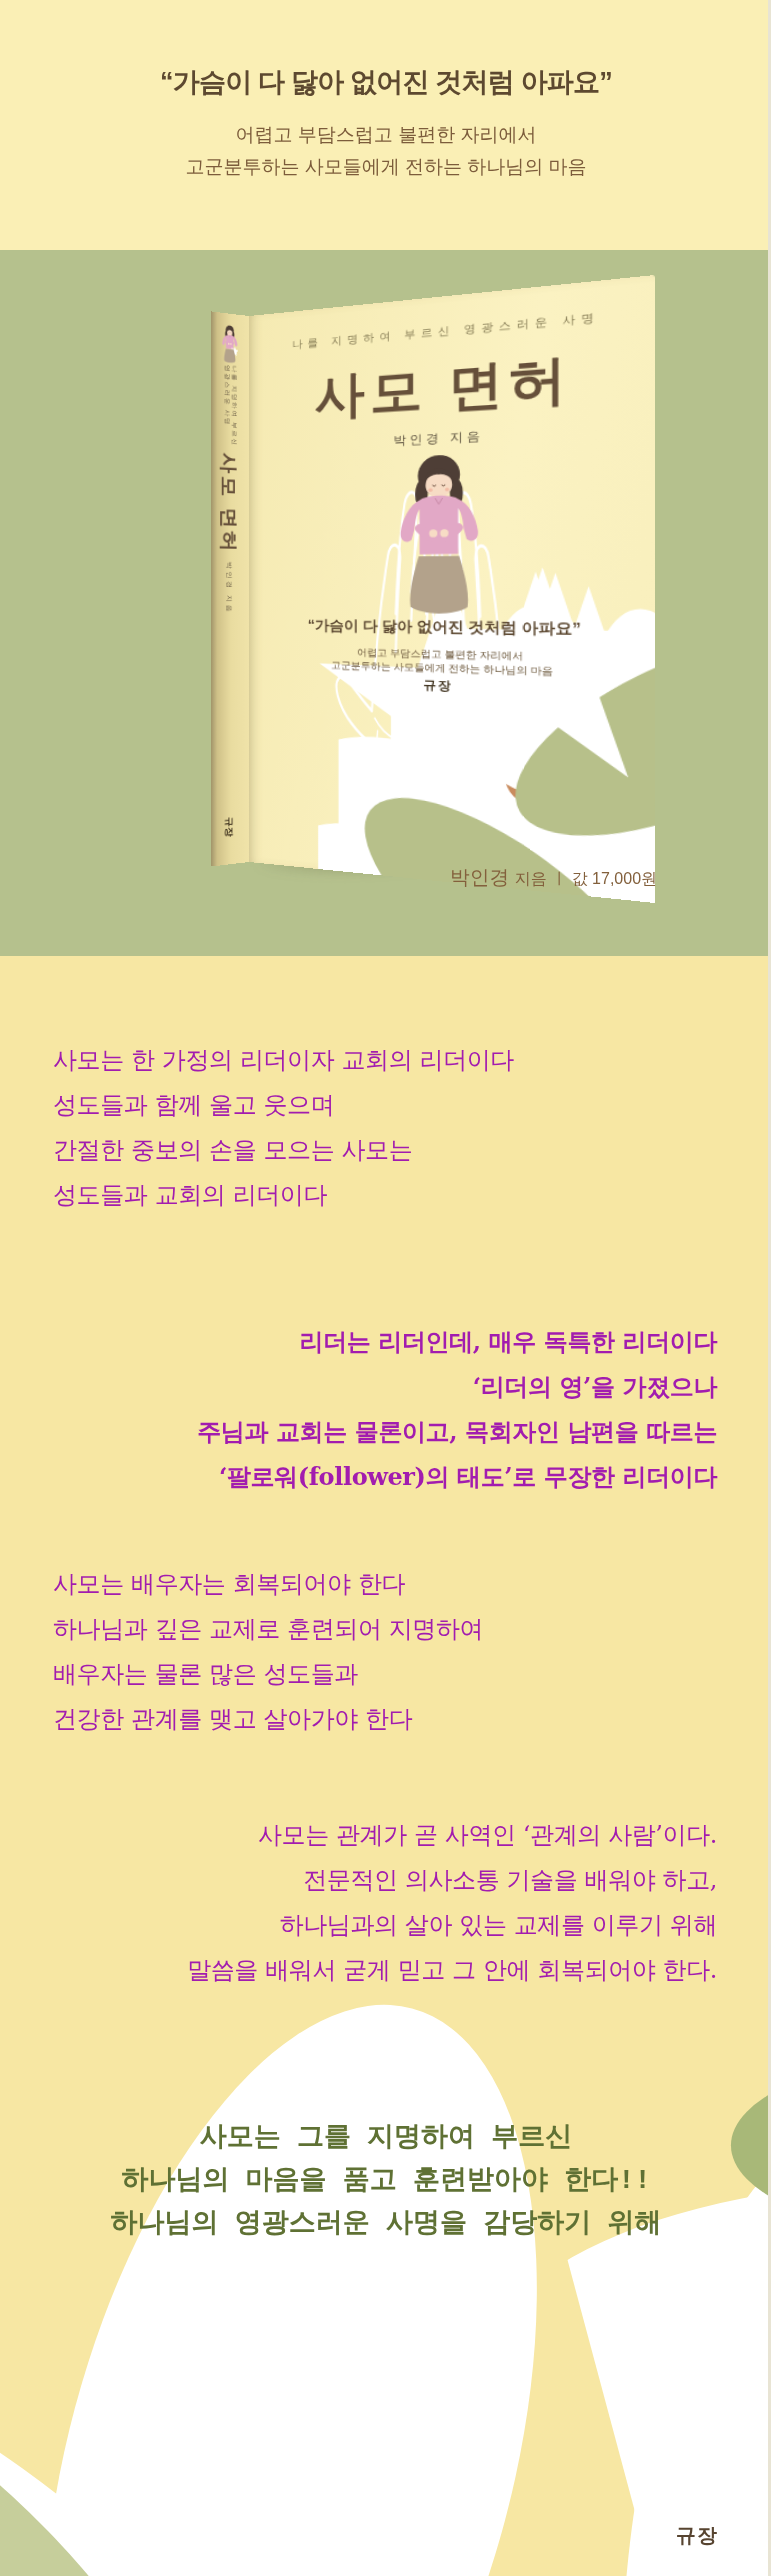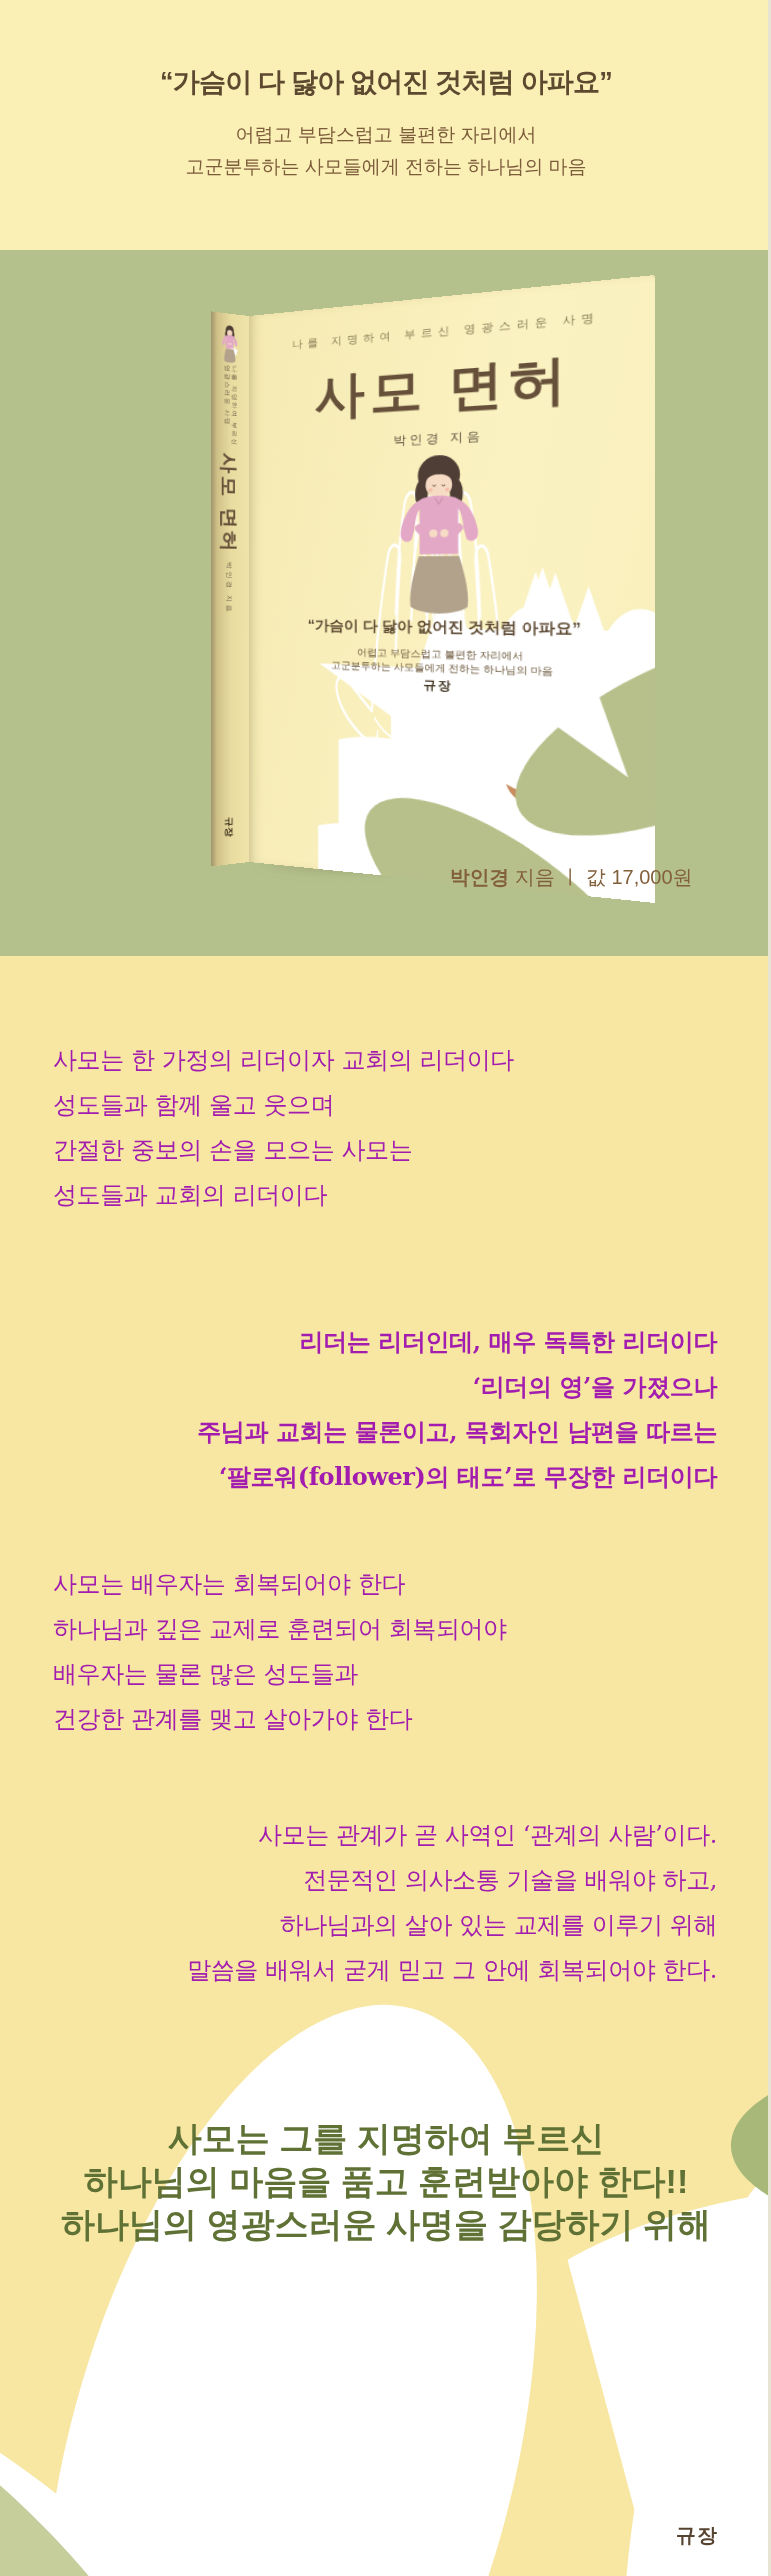--- a/index.html
+++ b/index.html
@@ -45,31 +45,31 @@
   .sp-tag{left:30px;top:51px;width:115px;font-size:6.6px;line-height:8.2px;
     letter-spacing:1.6px;color:#6E6148;}
   .sp-title{left:34px;top:138px;width:131px;font-size:20.5px;font-weight:bold;
     letter-spacing:2.5px;color:#66503A;}
   .sp-author{left:25.4px;top:246px;width:82px;font-size:7px;letter-spacing:2.5px;color:#6E6148;}
   .sp-pub{left:27px;top:499px;width:33px;font-size:9.9px;font-weight:bold;color:#40331F;}
   .sp-woman{position:absolute;left:12.3px;top:9.9px;width:18px;height:39px;}
   
   .purchase{left:450px;top:864px;display:flex;align-items:baseline;gap:5.7px;
     color:#83603C;z-index:5;white-space:nowrap;}
-  .purchase .name{font-size:19.7px;font-weight:bold;}
-  .purchase .det{font-size:20px;}
+  .purchase .name{font-size:19.7px;font-weight:normal;}
+  .purchase .det{font-size:16px;}
   
   .para{position:absolute;font-family:"DejaVu Serif",serif;font-size:24px;
     line-height:45px;color:#a21caf;letter-spacing:-0.4px;z-index:5;}
   .p1{left:53px;top:1038px;text-align:left;}
   .p2{right:51px;top:1319px;text-align:right;font-weight:bold;}
   .p3{left:53px;top:1562px;text-align:left;}
   .p4{right:51px;top:1813px;text-align:right;}
   .closing{position:absolute;left:0;top:2117px;width:772px;text-align:center;
-    font-family:Liberation Sans, sans-serif;font-weight:bold;font-size:34px;line-height:43px;
+    font-family:Liberation Mono, monospace;font-weight:bold;font-size:27px;line-height:43px;
     color:#5F7134;z-index:5;}
   .pub-logo{left:676px;top:2522px;font-size:19.7px;font-weight:bold;letter-spacing:1.6px;
     color:#574430;z-index:5;}
   .defs-svg{position:absolute;width:0;height:0;overflow:hidden;}
 </style>
 </head>
 <body>
 
 <svg class="defs-svg" xmlns="http://www.w3.org/2000/svg">
   <defs>
@@ -305,21 +305,21 @@
     <div>성도들과 교회의 리더이다</div>
   </div>
   <div class="para p2">
     <div>리더는 리더인데, 매우 독특한 리더이다</div>
     <div>‘리더의 영’을 가졌으나</div>
     <div>주님과 교회는 물론이고, 목회자인 남편을 따르는</div>
     <div>‘팔로워(follower)의 태도’로 무장한 리더이다</div>
   </div>
   <div class="para p3">
     <div>사모는 배우자는 회복되어야 한다</div>
-    <div>하나님과 깊은 교제로 훈련되어 회복되어야</div>
+    <div>하나님과 깊은 교제로 훈련되어 지명하여</div>
     <div>배우자는 물론 많은 성도들과</div>
     <div>건강한 관계를 맺고 살아가야 한다</div>
   </div>
   <div class="para p4">
     <div>사모는 관계가 곧 사역인 ‘관계의 사람’이다.</div>
     <div>전문적인 의사소통 기술을 배워야 하고,</div>
     <div>하나님과의 살아 있는 교제를 이루기 위해</div>
     <div>말씀을 배워서 굳게 믿고 그 안에 회복되어야 한다.</div>
   </div>
   <div class="closing">

